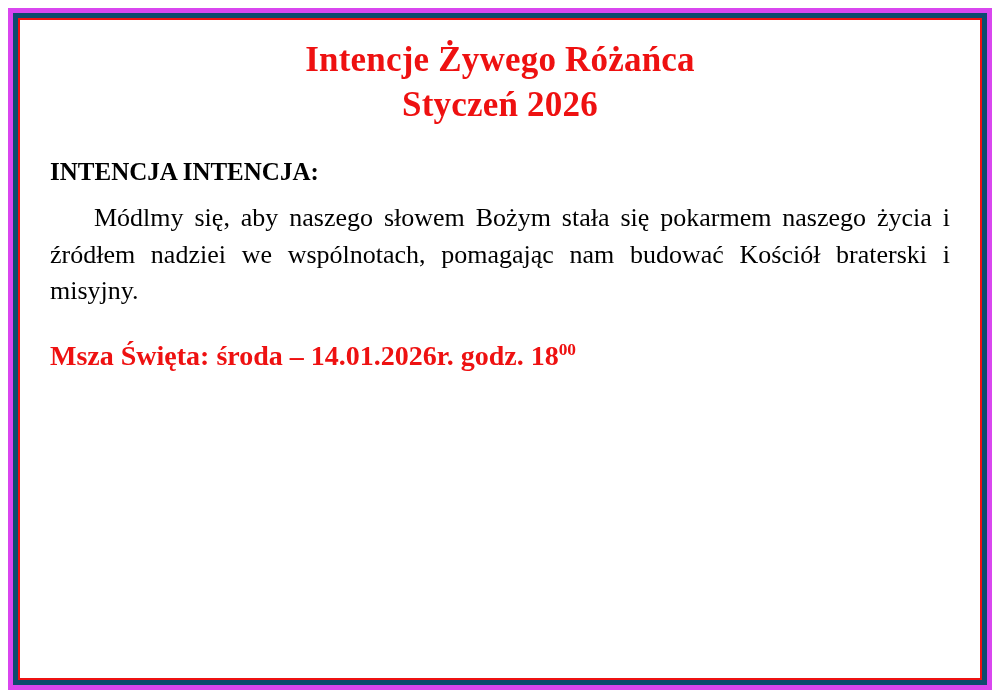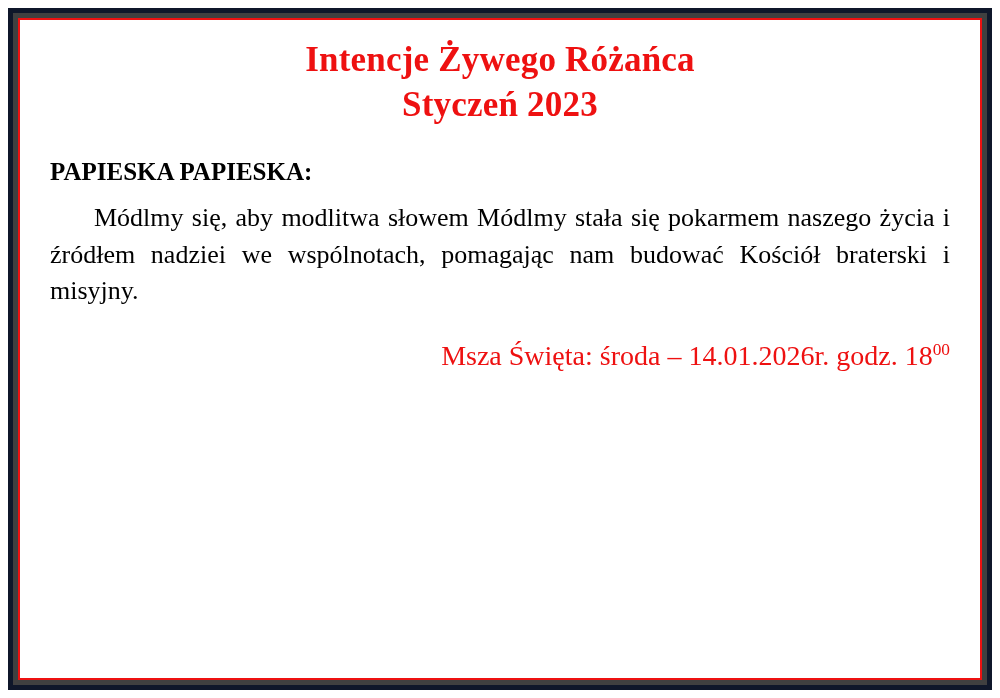--- a/index.html
+++ b/index.html
@@ -17,23 +17,23 @@
     box-sizing: border-box;
     width: 1000px;
     height: 698px;
     padding: 8px;
     background: #ffffff;
   }
   .frame-outer {
     box-sizing: border-box;
     width: 100%;
     height: 100%;
-    border: 5px solid #0f172a;
+    border: 5px solid #d946ef;
     padding: 5px;
-    background: #404040;
+    background: #0c4a6e;
   }
   .frame-inner {
     box-sizing: border-box;
     width: 100%;
     height: 100%;
     border: 2px solid #ee1111;
     padding: 18px 30px 10px 30px;
     background: #ffffff;
   }
   .title {
@@ -58,46 +58,46 @@
     font-size: 26px;
     color: #000000;
     text-align: justify;
     text-justify: inter-word;
     line-height: 1.42;
     margin-top: 14px;
     text-indent: 44px;
   }
   .footer {
     margin-top: 30px;
-    text-align: right;
+    text-align: left;
     color: #ee1111;
-    font-weight: normal;
+    font-weight: bold;
     font-size: 28px;
   }
   .footer sup {
     font-size: 0.62em;
     vertical-align: super;
     line-height: 0;
   }
 </style>
 </head>
 <body>
 
 <div class="poster">
   <div class="frame-outer">
     <div class="frame-inner">
 
       <div class="title">
         <span class="title-line">Intencje Żywego Różańca</span>
-        <span class="title-line">Styczeń 2023</span>
+        <span class="title-line">Styczeń 2026</span>
       </div>
 
       <div class="section">
-        <div class="section-heading">PAPIESKA PAPIESKA:</div>
-        <p class="para">Módlmy się, aby modlitwa słowem Módlmy stała się pokarmem naszego życia i źródłem nadziei we wspólnotach, pomagając nam budować Kościół braterski i misyjny.</p>
+        <div class="section-heading">INTENCJA INTENCJA:</div>
+        <p class="para">Módlmy się, aby naszego słowem Bożym stała się pokarmem naszego życia i źródłem nadziei we wspólnotach, pomagając nam budować Kościół braterski i misyjny.</p>
       </div>
 
       <div class="section">
       </div>
 
       <div class="footer">
         <span>Msza Święta: środa – 14.01.2026r. godz. 18</span><sup>00</sup>
       </div>
 
     </div>

